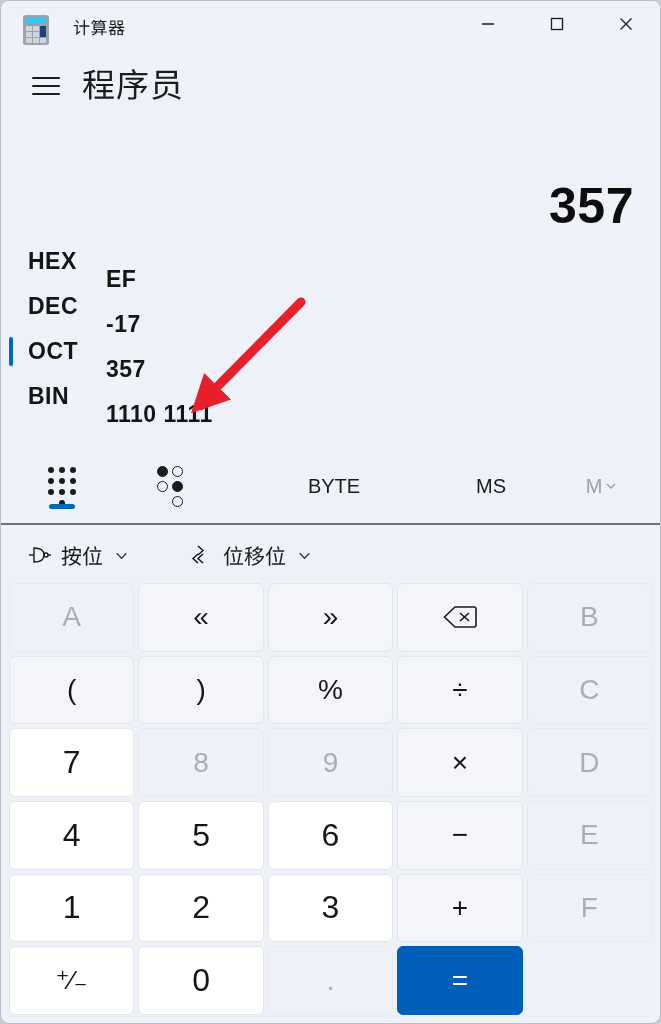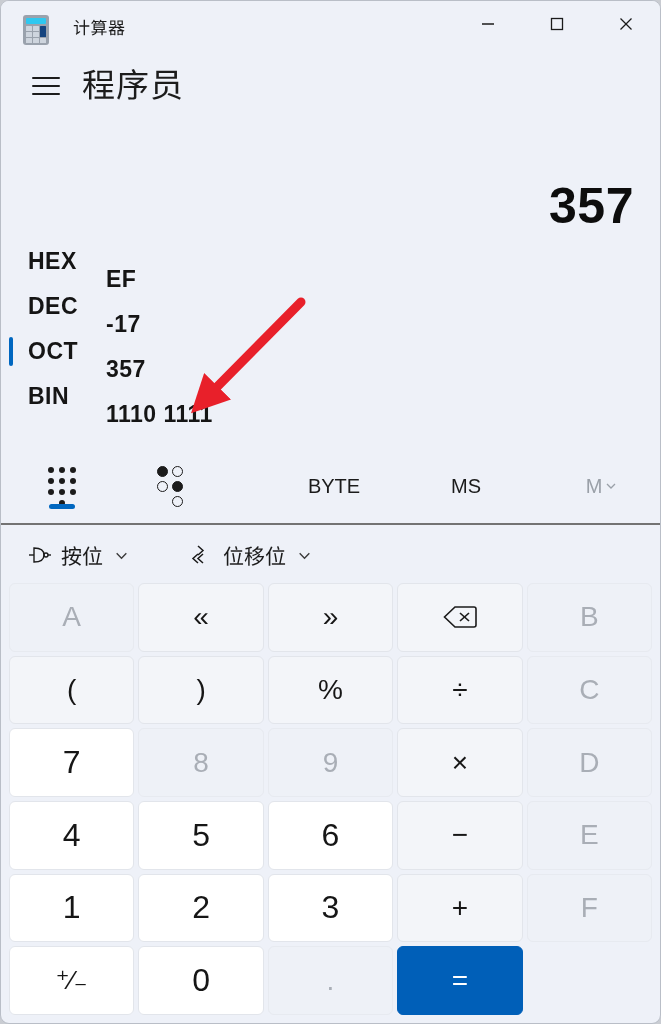--- a/index.html
+++ b/index.html
@@ -396,21 +396,21 @@
         <i class="fill"></i>
           <i></i>
         <i></i>
           <i class="fill"></i>
         <i class="tail"></i>
       </span>
     </div>
 
     <div class="tb-item" style="left:288px; width:90px;">BYTE</div>
 
-    <div class="tb-item" style="left:430px; width:70px;">MS</div>
+    <div class="tb-item" style="left:455px; width:70px;">MS</div>
 
     <div class="tb-item disabled" style="left:566px; width:70px;">
       <span style="display:flex; align-items:center; gap:2px;">
         <span>M</span>
         <svg width="14" height="14" viewBox="0 0 14 14" aria-hidden="true">
           <polyline points="3,5 7,9 11,5" fill="none" stroke="currentColor" stroke-width="1.3"></polyline>
         </svg>
       </span>
     </div>
   </div>

